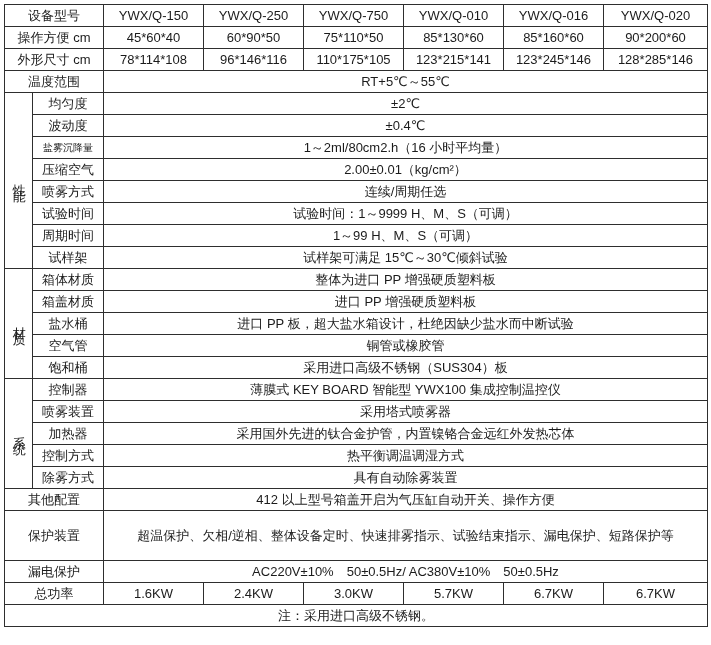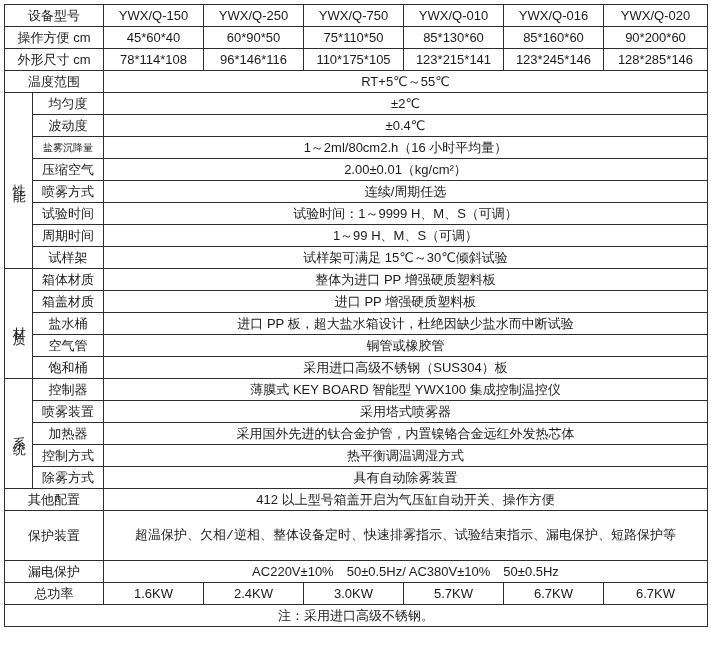--- a/index.html
+++ b/index.html
@@ -10,21 +10,21 @@
   table.spec{
     position:absolute;left:4px;top:4px;width:703px;height:614px;
     border-collapse:collapse;table-layout:fixed;font-size:13px;
   }
   table.spec td{
     border:1px solid #2e2e2e;text-align:center;vertical-align:middle;
     padding:0 3px;overflow:hidden;white-space:nowrap;color:#1b1b1b;
   }
   tr.r{height:22px;}
   tr.tall{height:50px;padding-left:41px;}
-  td.wrap{white-space:normal;line-height:24px;font-family:Liberation Mono, monospace;}
+  td.wrap{white-space:normal;line-height:24px;}
   td.left{text-align:left;padding-left:7px;}
   td.small{font-size:10px;}
   .vert{
     display:inline-block;writing-mode:vertical-rl;text-orientation:upright;
     letter-spacing:6px;line-height:1.1;
   }
 </style>
 </head>
 <body>
 

